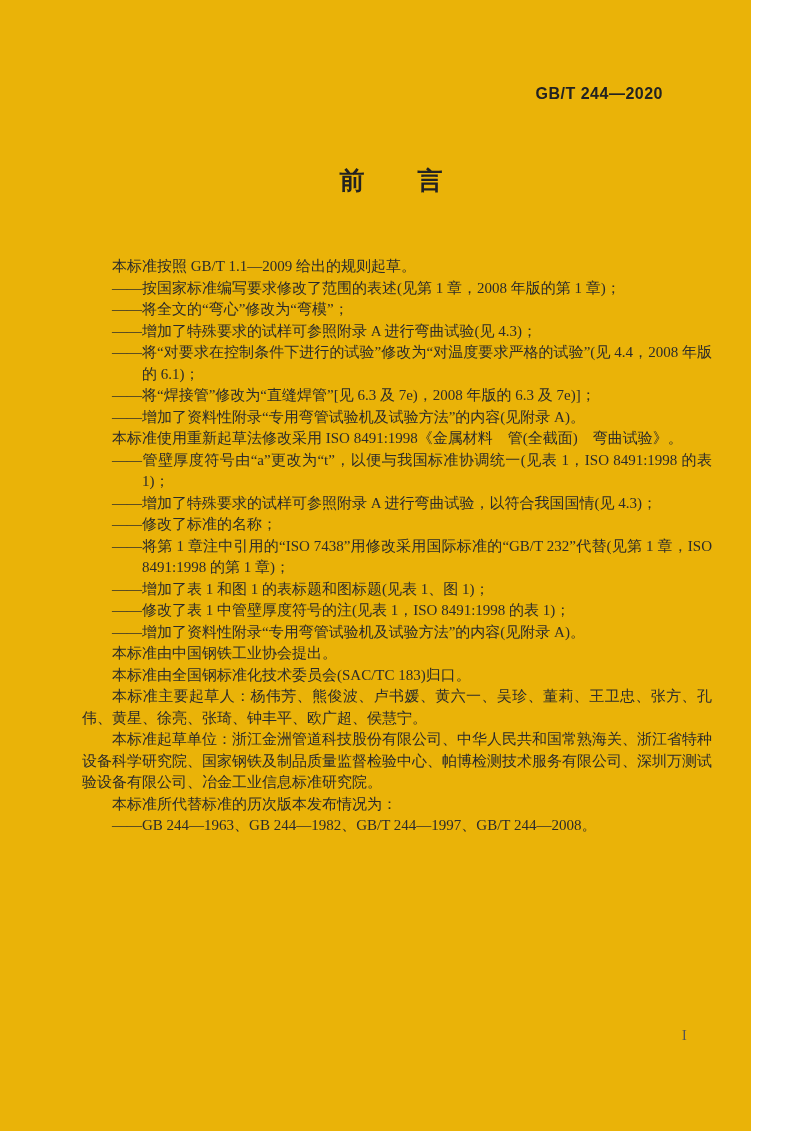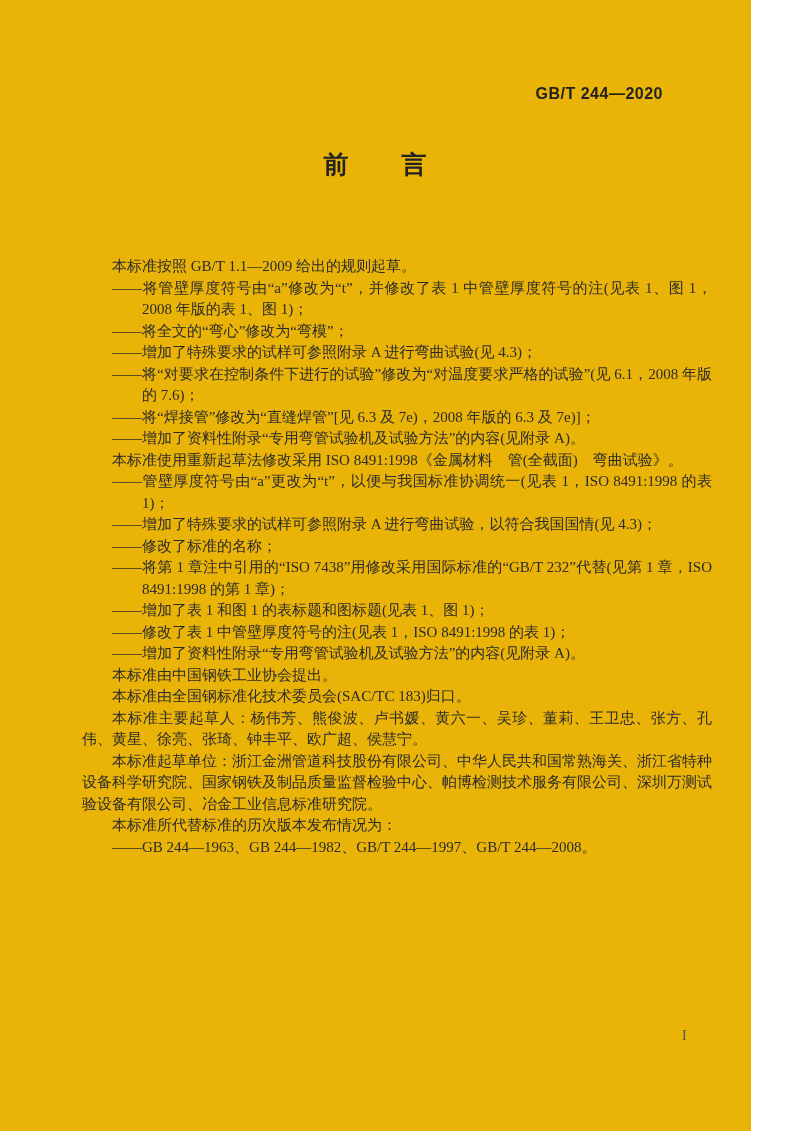--- a/index.html
+++ b/index.html
@@ -25,21 +25,21 @@
     font-size: 16px;
     letter-spacing: 0.5px;
     color: #222222;
     white-space: nowrap;
   }
   .doc-title {
     position: absolute;
     top: 148px;
     left: 0;
     width: 100%;
-    margin: 0;
+    margin: 16px;
     text-align: center;
     font-family: "Liberation Sans", "DejaVu Sans", sans-serif;
     font-weight: bold;
     font-size: 25px;
     color: #222222;
     letter-spacing: 1px;
   }
   .doc-body {
     position: absolute;
     top: 218px;
@@ -76,24 +76,24 @@
 </head>
 <body>
 
 <div class="page">
   <div class="doc-header">GB/T 244—2020</div>
 
   <h1 class="doc-title">前　　言</h1>
 
   <div class="doc-body">
       <p class="para indent">本标准按照 GB/T 1.1—2009 给出的规则起草。</p>
-      <p class="para dash">——将管壁厚度符号由“a”修改为“t”，并修改了表 1 中管壁厚度符号的注(见表 1、图 1，2008 年版的表 1、图 1)；</p>
+      <p class="para dash">——按国家标准编写要求修改了范围的表述(见第 1 章，2008 年版的第 1 章)；</p>
       <p class="para dash">——将全文的“弯心”修改为“弯模”；</p>
       <p class="para dash">——增加了特殊要求的试样可参照附录 A 进行弯曲试验(见 4.3)；</p>
-      <p class="para dash">——将“对要求在控制条件下进行的试验”修改为“对温度要求严格的试验”(见 6.1，2008 年版的 7.6)；</p>
+      <p class="para dash">——将“对要求在控制条件下进行的试验”修改为“对温度要求严格的试验”(见 4.4，2008 年版的 6.1)；</p>
       <p class="para dash">——将“焊接管”修改为“直缝焊管”[见 6.3 及 7e)，2008 年版的 6.3 及 7e)]；</p>
       <p class="para dash">——增加了资料性附录“专用弯管试验机及试验方法”的内容(见附录 A)。</p>
       <p class="para indent">本标准使用重新起草法修改采用 ISO 8491:1998《金属材料　管(全截面)　弯曲试验》。</p>
       <p class="para dash">——管壁厚度符号由“a”更改为“t”，以便与我国标准协调统一(见表 1，ISO 8491:1998 的表 1)；</p>
       <p class="para dash">——增加了特殊要求的试样可参照附录 A 进行弯曲试验，以符合我国国情(见 4.3)；</p>
       <p class="para dash">——修改了标准的名称；</p>
       <p class="para dash">——将第 1 章注中引用的“ISO 7438”用修改采用国际标准的“GB/T 232”代替(见第 1 章，ISO 8491:1998 的第 1 章)；</p>
       <p class="para dash">——增加了表 1 和图 1 的表标题和图标题(见表 1、图 1)；</p>
       <p class="para dash">——修改了表 1 中管壁厚度符号的注(见表 1，ISO 8491:1998 的表 1)；</p>
       <p class="para dash">——增加了资料性附录“专用弯管试验机及试验方法”的内容(见附录 A)。</p>

